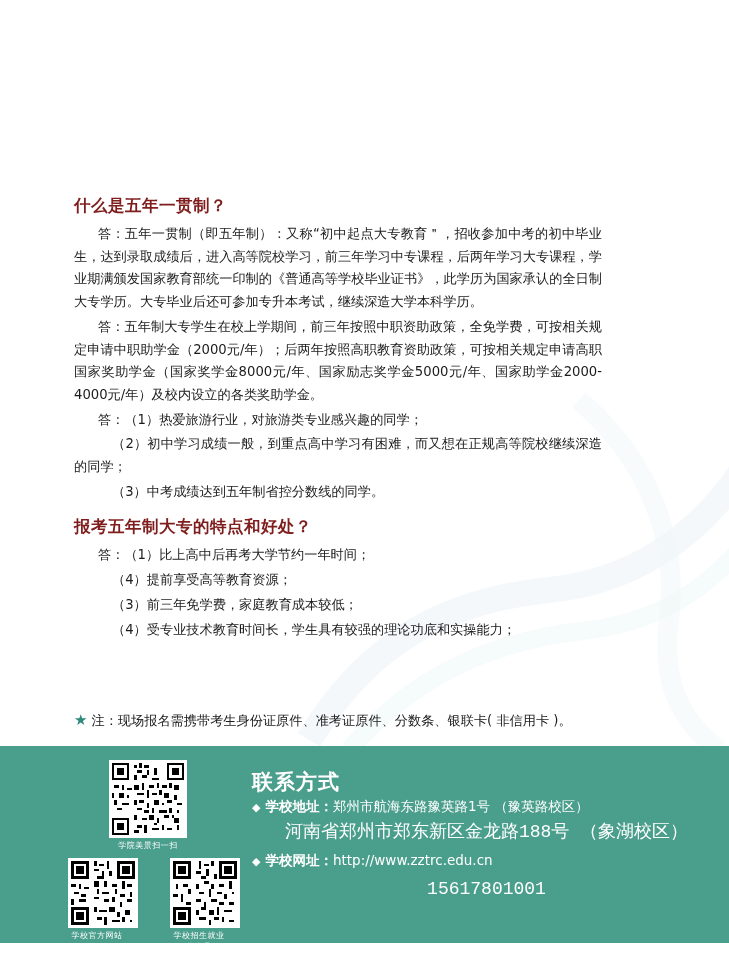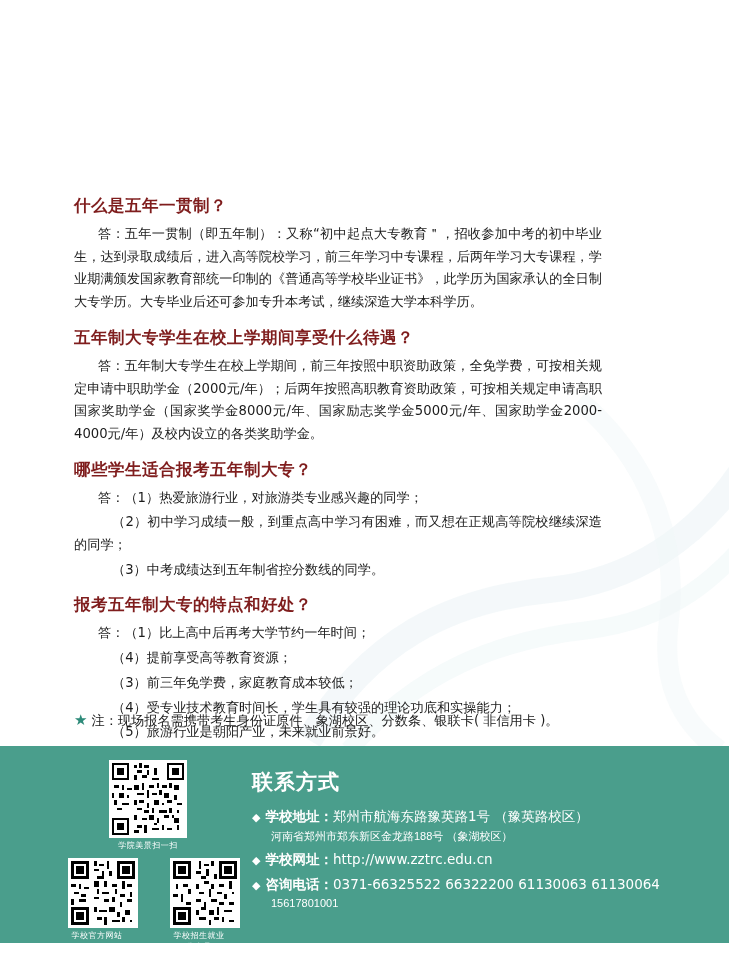--- a/index.html
+++ b/index.html
@@ -142,40 +142,41 @@
   .contact-col {
     position: absolute;
     left: 252px;
     top: 22px;
     width: 450px;
   }
   .contact-title {
     font-size: 21px;
     font-weight: bold;
     color: #ffffff;
-    margin-bottom: 10px;
+    margin-bottom: 0;
     letter-spacing: 1px;
     font-family: "DejaVu Sans", "Liberation Sans", sans-serif;
   }
   .c-row {
     font-size: 13.5px;
     line-height: 1.62;
     color: #ffffff;
     font-family: "DejaVu Sans", "Liberation Sans", sans-serif;
     white-space: nowrap;
   }
   .c-row .dia { margin-right: 5px; font-size: 11px; }
   .c-row .lbl { font-weight: bold; }
   .c-sub {
-    font-size: 11px;
+    font-size: 18px;
     line-height: 1.62;
     color: #ffffff;
     padding-left: 19px;
-    font-family: Liberation Sans, sans-serif;
+    font-family: Liberation Mono, monospace;
     white-space: nowrap;
+    text-align: center;
   }
   .c-block { margin-bottom: 3px; }
 
   .bottom-strip {
     position: absolute;
     left: 0;
     top: 943px;
     width: 729px;
     height: 28px;
     background: #ffffff;
@@ -199,38 +200,35 @@
     <path d="M100,410 C170,330 250,300 340,290 C420,280 470,240 515,180" stroke="#dfeef1" stroke-width="18" fill="none" opacity="0.55"></path>
     <path d="M330,60 C400,120 430,200 420,280 C412,340 430,380 470,410" stroke="#e3eff2" stroke-width="20" fill="none" opacity="0.5"></path>
   </svg>
 
 
   <div class="body-block">
 
     <div class="q-head first">什么是五年一贯制？</div>
     <p class="para indent2">答：五年一贯制（即五年制）：又称“初中起点大专教育＂，招收参加中考的初中毕业生，达到录取成绩后，进入高等院校学习，前三年学习中专课程，后两年学习大专课程，学业期满颁发国家教育部统一印制的《普通高等学校毕业证书》，此学历为国家承认的全日制大专学历。大专毕业后还可参加专升本考试，继续深造大学本科学历。</p>
 
-    <div class="q-head">五年制大专学生在校上学期间享受什么待遇？</div>
     <p class="para indent2">答：五年制大专学生在校上学期间，前三年按照中职资助政策，全免学费，可按相关规定申请中职助学金（2000元/年）；后两年按照高职教育资助政策，可按相关规定申请高职国家奖助学金（国家奖学金8000元/年、国家励志奖学金5000元/年、国家助学金2000-4000元/年）及校内设立的各类奖助学金。</p>
 
-    <div class="q-head">哪些学生适合报考五年制大专？</div>
     <p class="para indent2">答：（1）热爱旅游行业，对旅游类专业感兴趣的同学；</p>
     <p class="para indent3">（2）初中学习成绩一般，到重点高中学习有困难，而又想在正规高等院校继续深造的同学；</p>
     <p class="para indent3">（3）中考成绩达到五年制省控分数线的同学。</p>
 
     <div class="q-head">报考五年制大专的特点和好处？</div>
     <p class="para indent2">答：（1）比上高中后再考大学节约一年时间；</p>
     <p class="para indent3">（4）提前享受高等教育资源；</p>
     <p class="para indent3">（3）前三年免学费，家庭教育成本较低；</p>
     <p class="para indent3">（4）受专业技术教育时间长，学生具有较强的理论功底和实操能力；</p>
-    <p class="para indent3">（5）旅游行业是朝阳产业，未来就业前景好。</p>
   </div>
 
   <div class="note-line">
-    <span class="note-star">★</span><span>注：现场报名需携带考生身份证原件、象湖校区、分数条、银联卡( 非信用卡 )。</span>
+    <span class="note-star">★</span><span>注：现场报名需携带考生身份证原件、准考证原件、分数条、银联卡( 非信用卡 )。</span>
   </div>
 
   <div class="footer">
     <div class="footer-inner">
 
       <div class="qr-col">
         <div class="qr-top">
           <svg viewBox="0 0 29 29" width="100%" height="100%" shape-rendering="crispEdges" xmlns="http://www.w3.org/2000/svg">
             <rect width="29" height="29" fill="#fff"></rect>
             <g fill="#000">
@@ -437,23 +435,20 @@
           <div class="c-sub">河南省郑州市郑东新区金龙路188号 （象湖校区）</div>
         </div>
 
         <div class="c-block">
           <div class="c-row">
             <span class="dia">◆</span><span class="lbl">学校网址：</span><span>http://www.zztrc.edu.cn</span>
           </div>
         </div>
 
         <div class="c-block">
-          <div class="c-row">
-            <span class="dia">◆</span><span class="lbl">咨询电话：</span><span>0371-66325522  66322200  61130063  61130064</span>
-          </div>
           <div class="c-sub">15617801001</div>
         </div>
       </div>
 
     </div>
   </div>
 
   <div class="bottom-strip">
     <span class="page-num"></span>
   </div>

